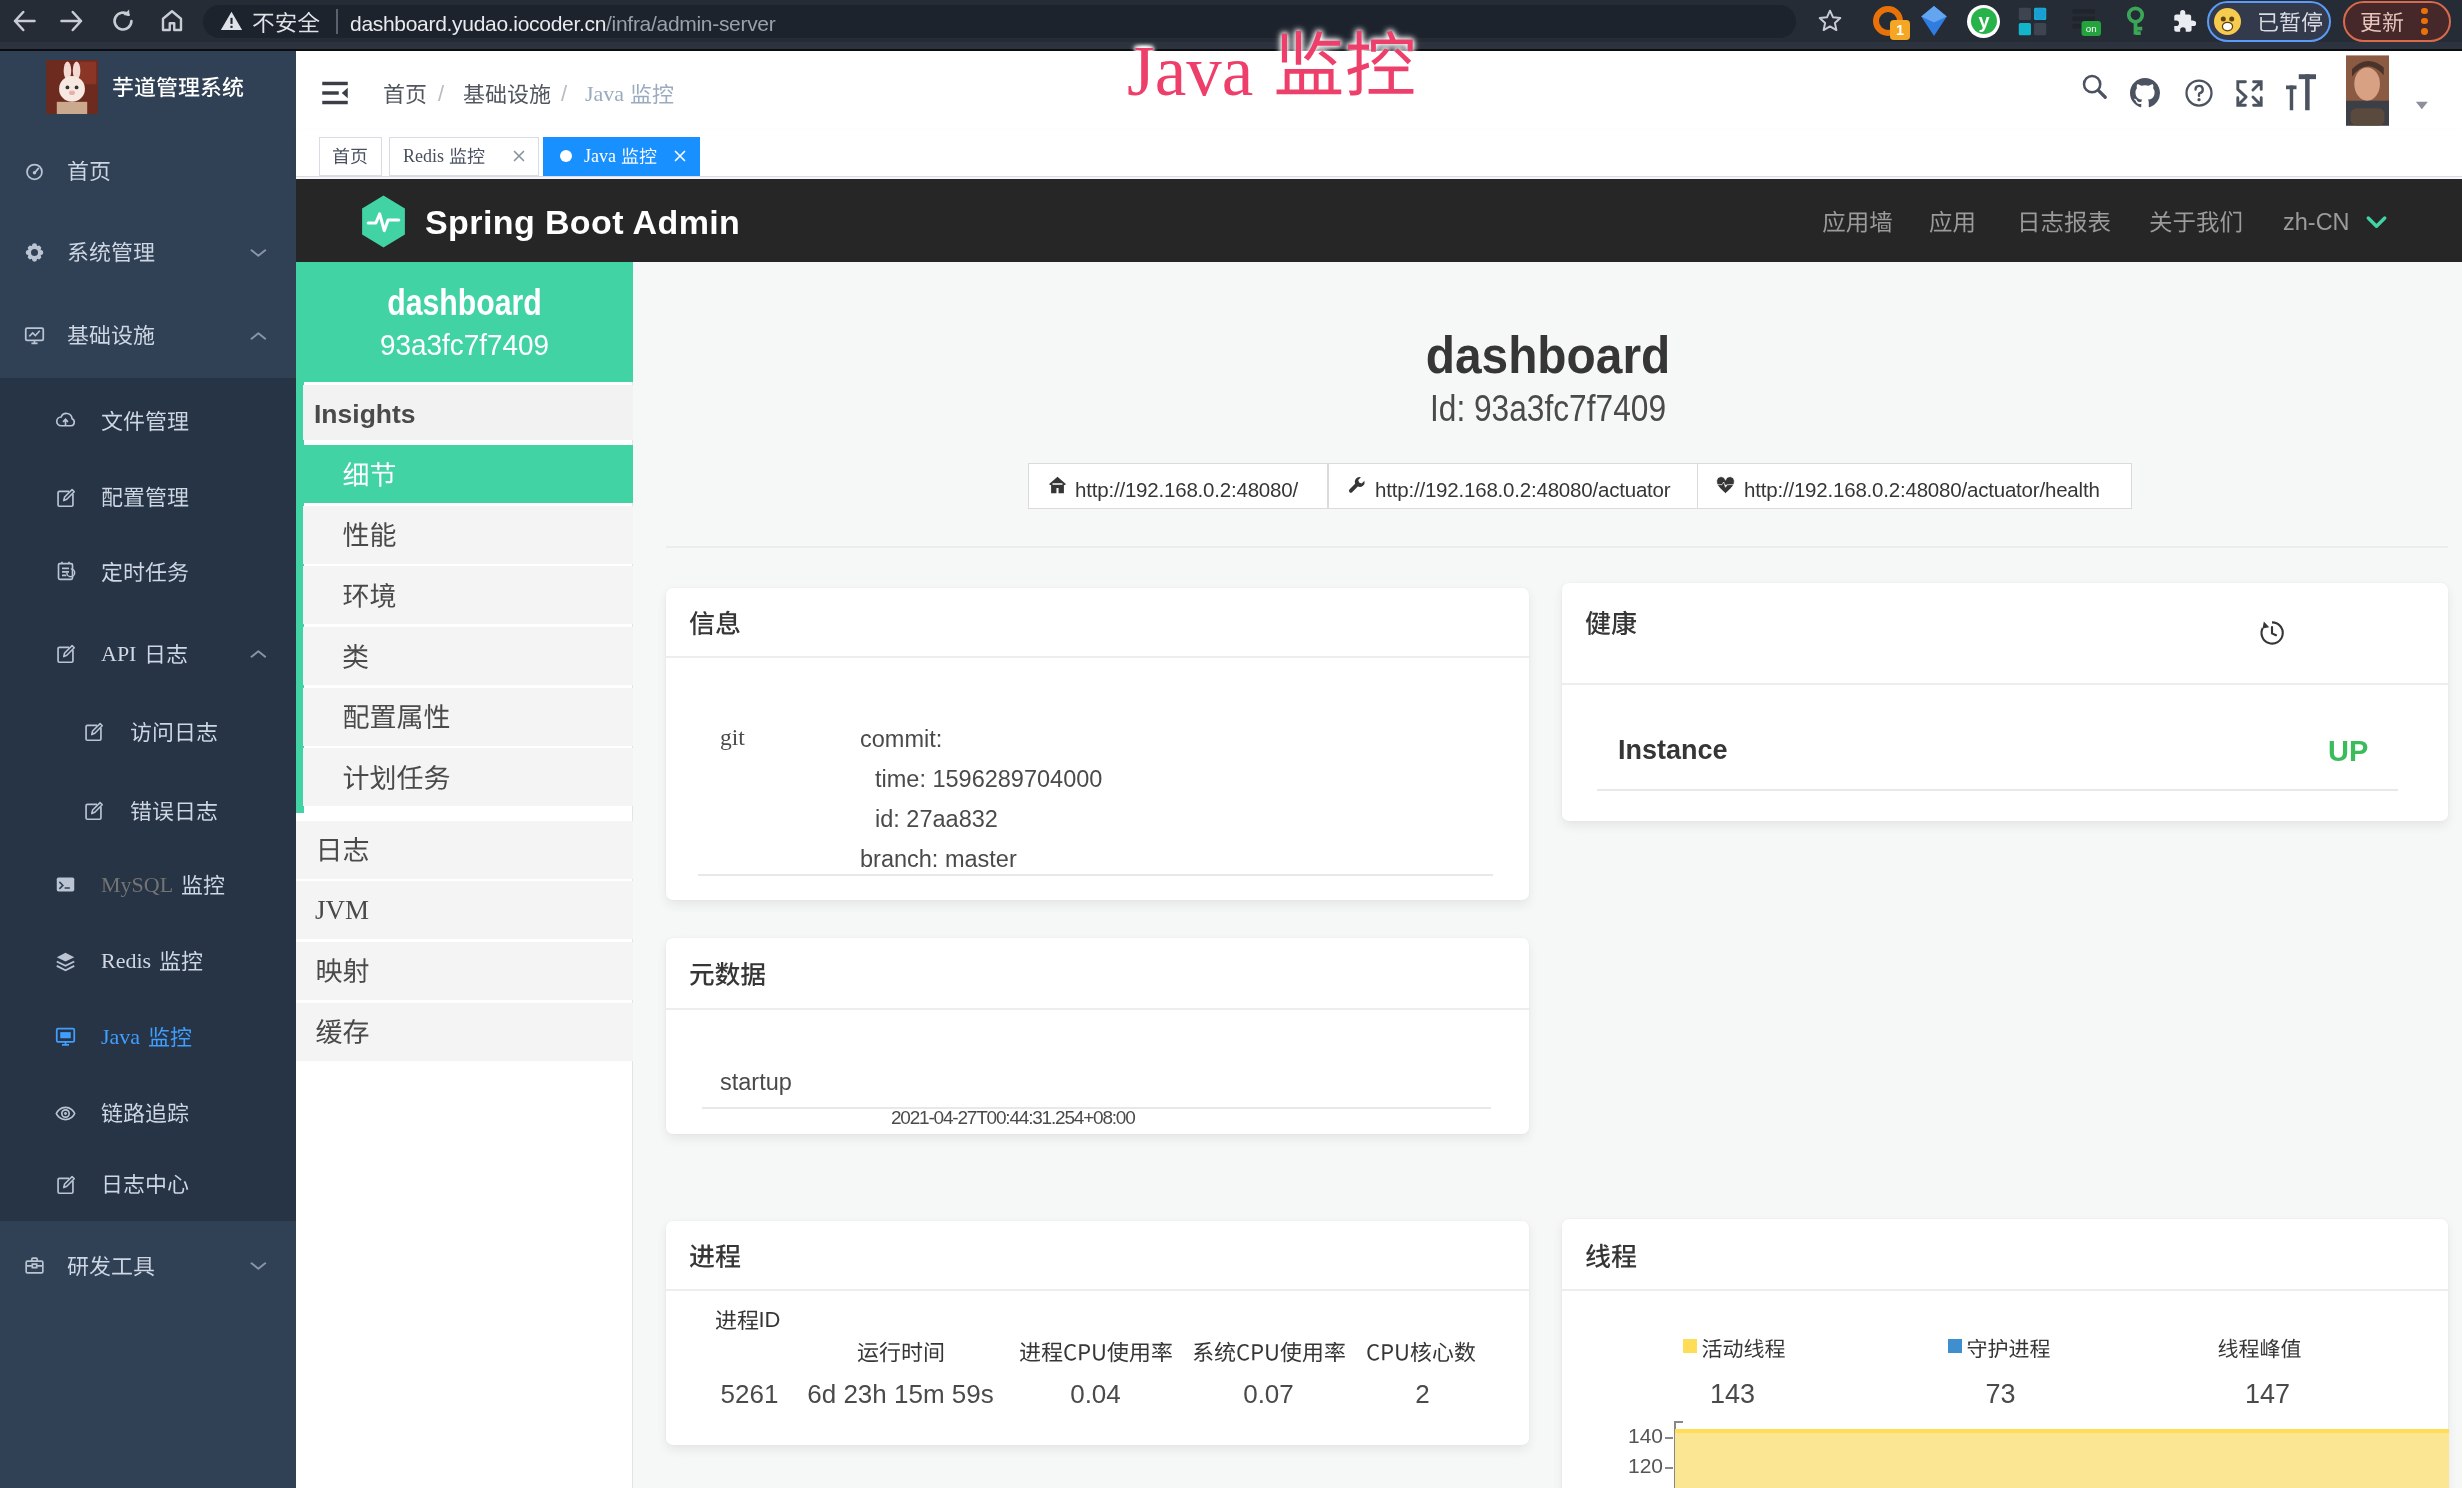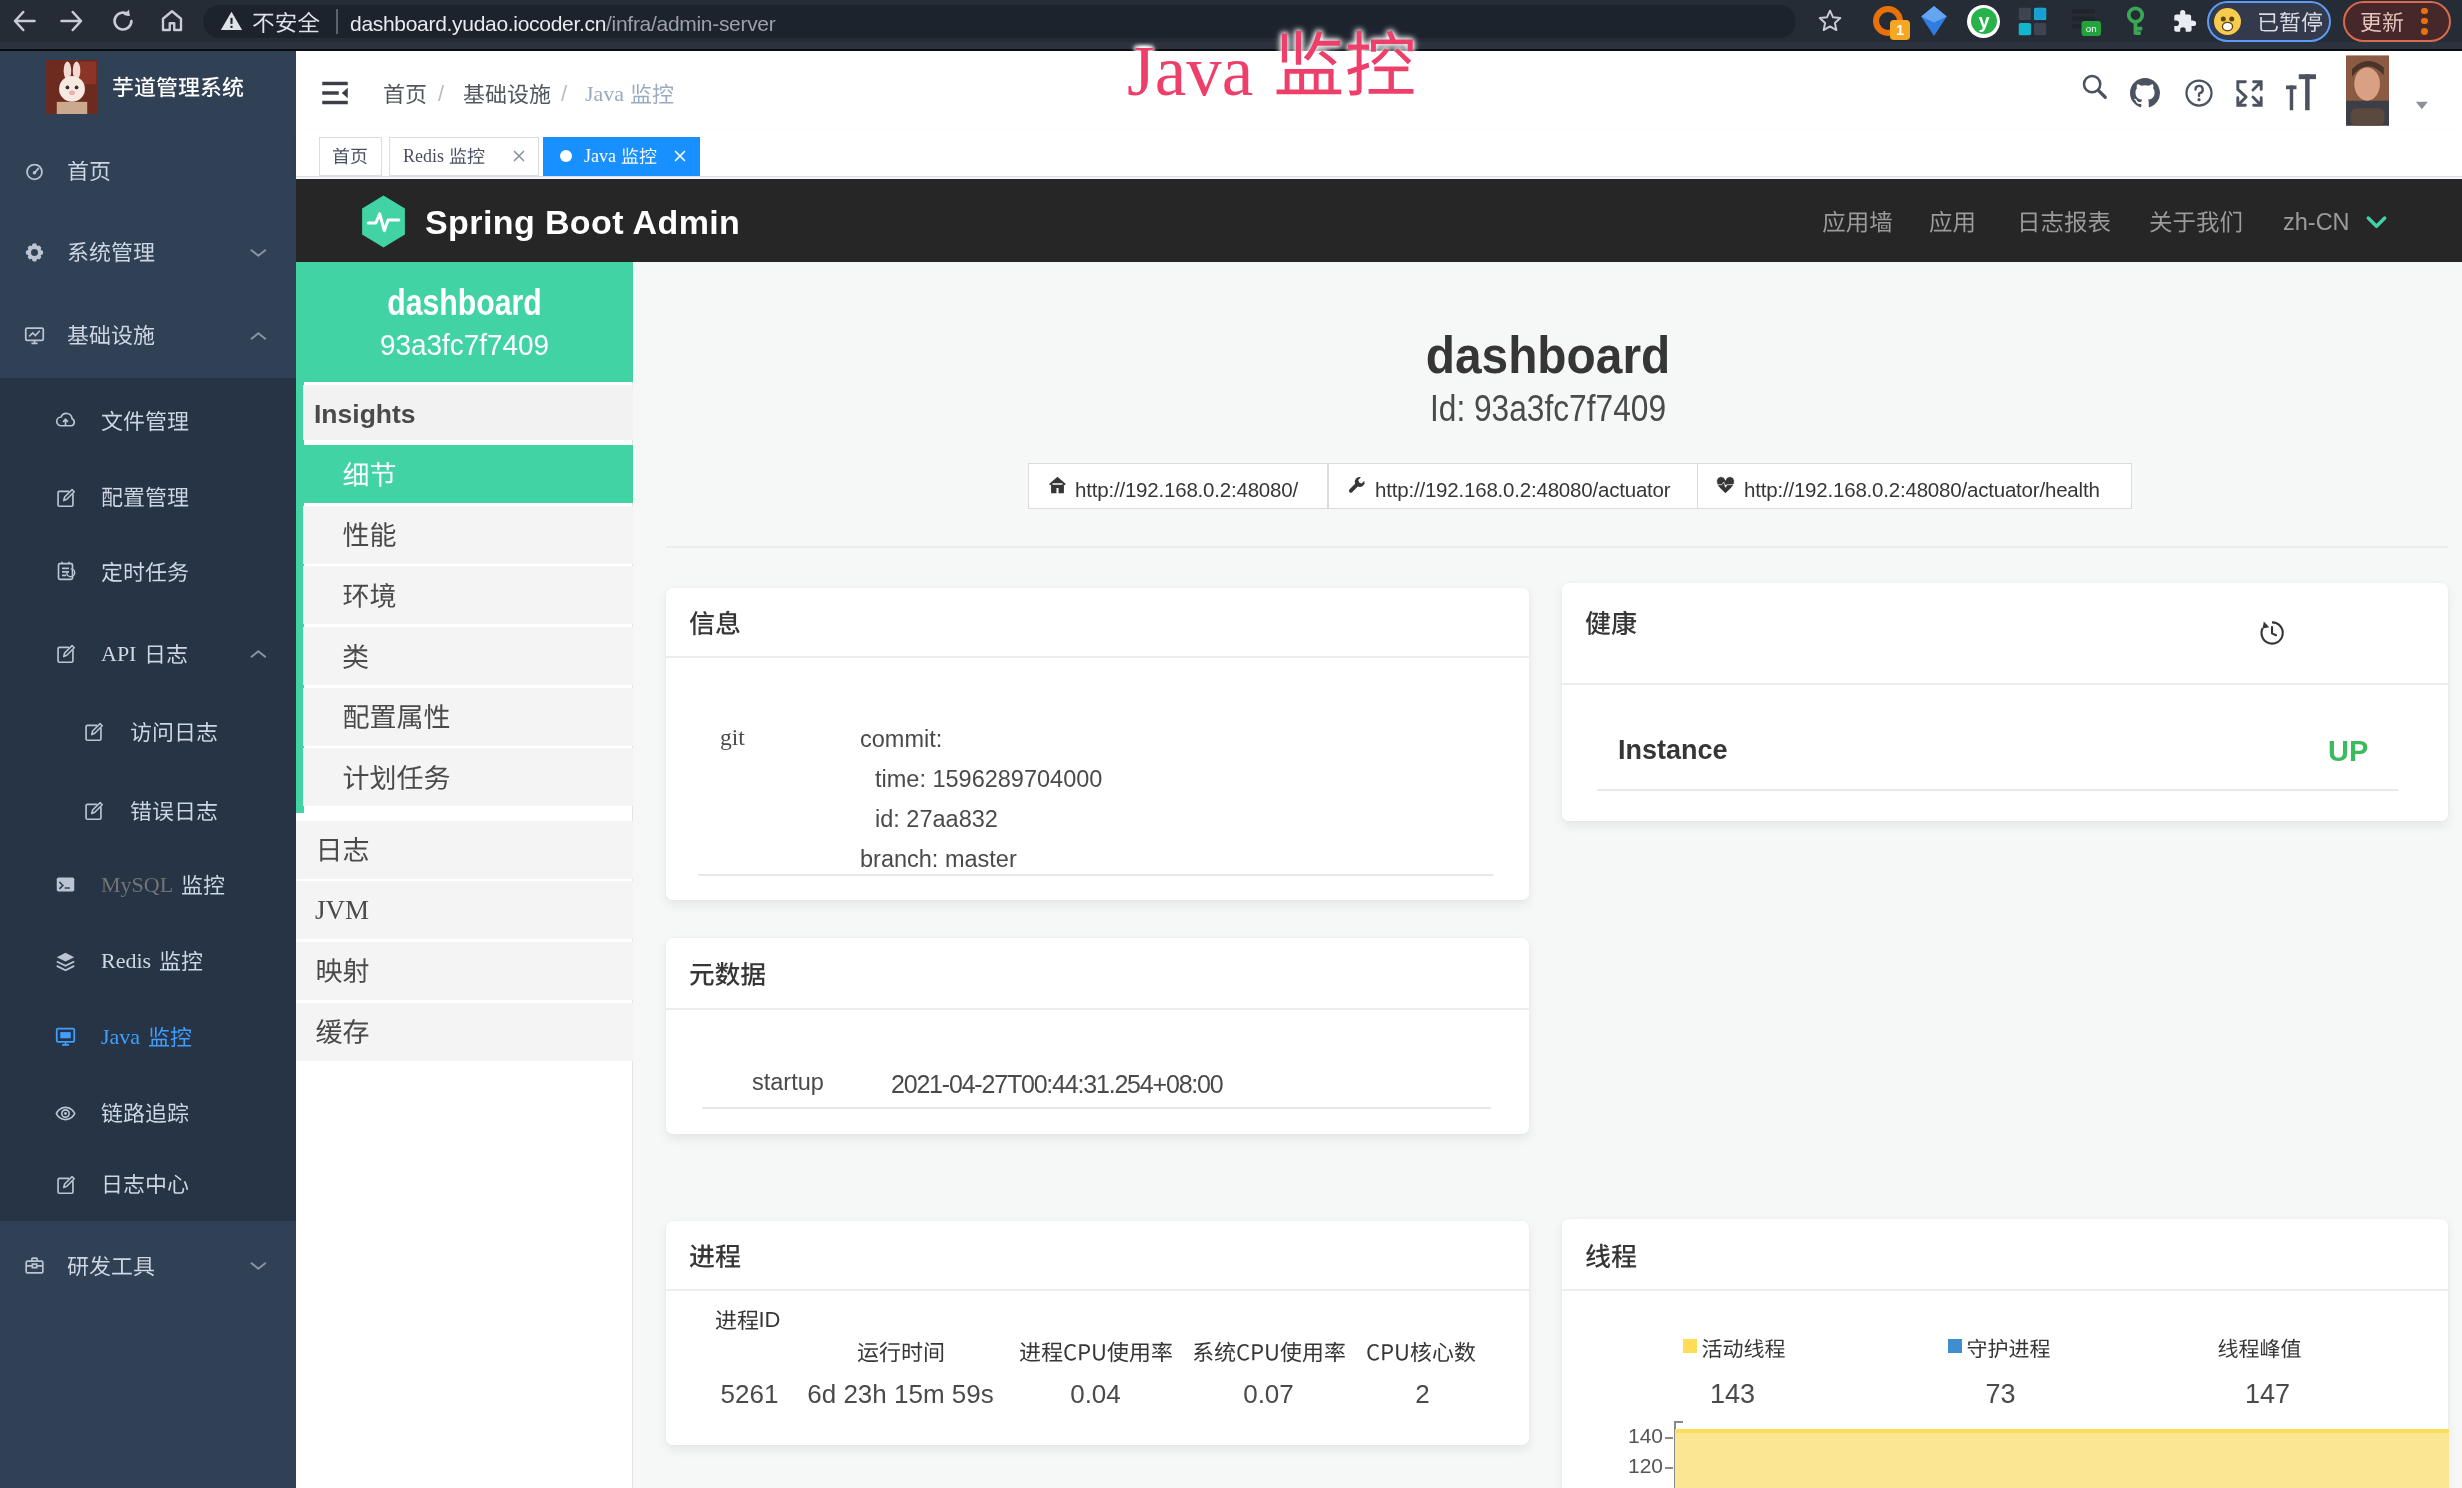--- a/index.html
+++ b/index.html
@@ -640,22 +640,22 @@
 <div class="ab" style="left:666px;top:1008px;width:863px;height:1.5px;background:#ededed;"></div>
 <div class="ab flex" style="left:689px;top:960px;height:27px">
     <svg class="" style="" width="77" height="26" viewBox="0 -880 3000 1000">
       <g transform="scale(1,-1)" fill="#363636">
         <use href="#gM5143" x="0"></use>
         <use href="#gM6570" x="1000"></use>
         <use href="#gM636E" x="2000"></use>
       </g>
     </svg>
   </div>
-<div class="ab" style="left:752px;top:1069px;font-size:23.5px;color:#4a4a4a">startup</div>
-<div class="ab" style="left:891px;top:1070px;font-size:25px;color:#4a4a4a;letter-spacing:-1.2px">2021-04-27T00:44:31.254+08:00</div>
+<div class="ab" style="left:720px;top:1069px;font-size:23.5px;color:#4a4a4a">startup</div>
+<div class="ab" style="left:891px;top:1107px;font-size:19px;color:#4a4a4a;letter-spacing:-1.2px">2021-04-27T00:44:31.254+08:00</div>
 <div class="ab" style="left:702px;top:1107px;width:789px;height:1.5px;background:#e8e8e8;"></div>
 <div class="card" style="left:1562px;top:583px;width:886px;height:238px;"></div>
 <div class="ab" style="left:1562px;top:683px;width:886px;height:1.5px;background:#ededed;"></div>
 <div class="ab flex" style="left:1585px;top:609px;height:27px">
     <svg class="" style="" width="52" height="26" viewBox="0 -880 2000 1000">
       <g transform="scale(1,-1)" fill="#363636">
         <use href="#gM5065" x="0"></use>
         <use href="#gM5EB7" x="1000"></use>
       </g>
     </svg>

